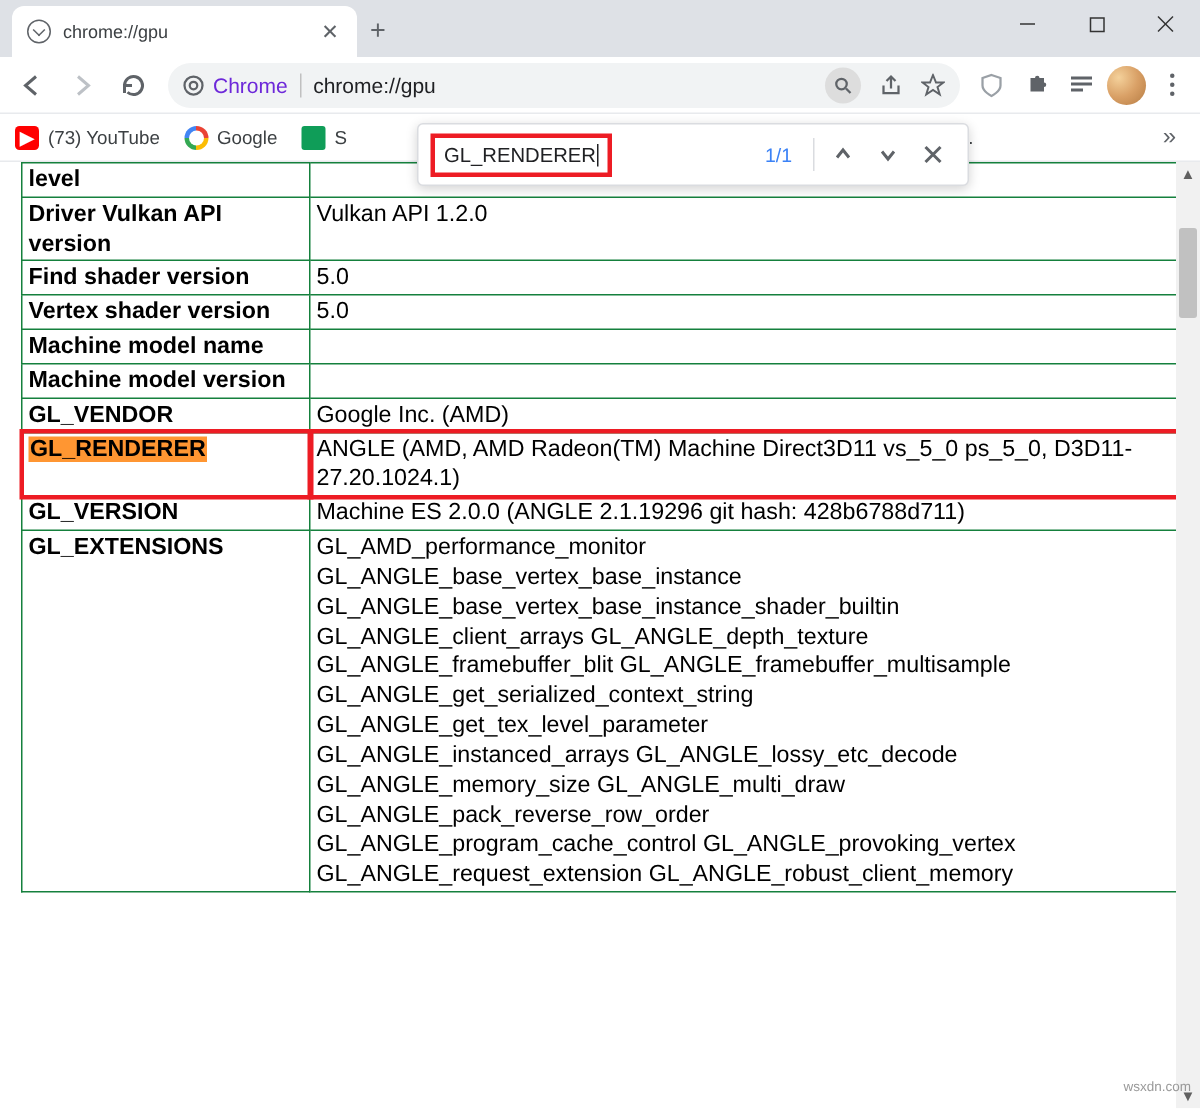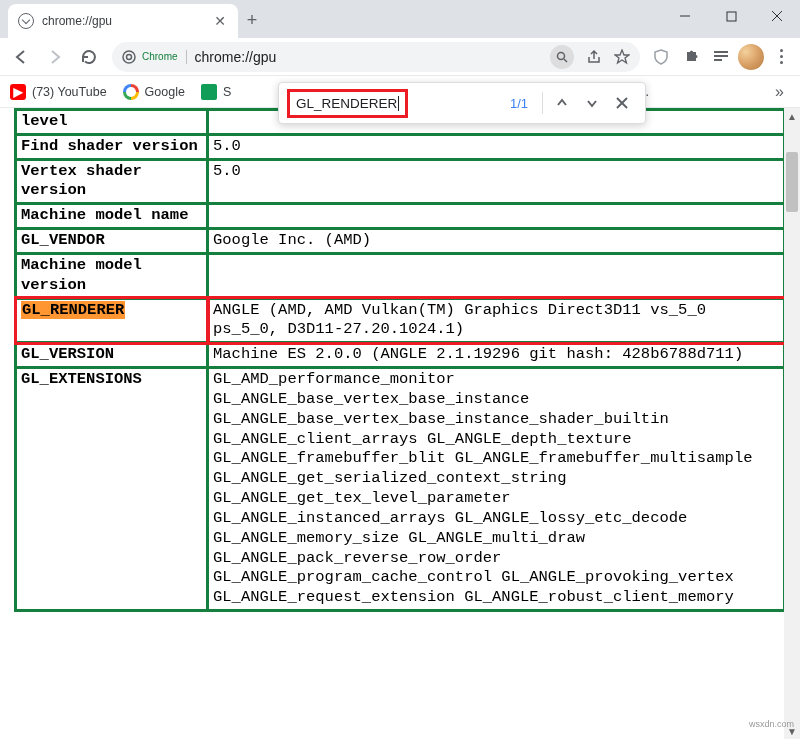--- a/index.html
+++ b/index.html
@@ -15,21 +15,21 @@
 .tab .close { width: 16px; height: 16px; display: flex; align-items: center; justify-content: center; color: #5f6368; font-size: 14px; cursor: pointer; }
 .newtab { width: 28px; height: 28px; margin-top: 6px; display: flex; align-items: center; justify-content: center; color: #5f6368; font-size: 18px; cursor: pointer; }
 .wincontrols { margin-left: auto; display: flex; }
 .wincontrols div { width: 46px; height: 32px; display: flex; align-items: center; justify-content: center; font-size: 14px; color: #333; cursor: pointer; }
 
 
 .addrbar { display: flex; align-items: center; height: 38px; background: #fff; border-bottom: 1px solid #e8eaed; padding: 0 6px; gap: 4px; }
 .navbtn { width: 30px; height: 30px; display: flex; align-items: center; justify-content: center; cursor: pointer; color: #5f6368; border-radius: 50%; }
 .navbtn.disabled { color: #bdc1c6; }
 .urlbox { flex: 1; height: 30px; background: #f1f3f4; border-radius: 15px; display: flex; align-items: center; padding: 0 10px; margin: 0 4px; gap: 8px; }
-.urlbox .chrome-label { color: #15803d; font-size: 10px; padding-right: 8px; border-right: 1px solid #c0c0c0; display:flex; align-items:center; gap:6px; }
+.urlbox .chrome-label { color: #6d28d9; font-size: 14px; padding-right: 8px; border-right: 1px solid #c0c0c0; display:flex; align-items:center; gap:6px; }
 .urlbox .url { color: #202124; font-size: 14px; }
 .urlbox .right { margin-left: auto; display: flex; align-items: center; gap: 12px; }
 .urlbox .circbtn { width: 24px; height: 24px; border-radius: 50%; background: #ddd; display: flex; align-items: center; justify-content: center; font-size: 12px; }
 .addr-icon { width: 26px; height: 26px; display: flex; align-items: center; justify-content: center; border-radius: 50%; cursor: pointer; }
 .avatar { width: 26px; height: 26px; border-radius: 50%; background: radial-gradient(circle at 30% 30%, #f4d19b, #d9a066 50%, #b57b42); }
 .menu3 { display:flex; flex-direction:column; gap:3px; align-items:center; justify-content:center;}
 .menu3 span{width:3px;height:3px;background:#5f6368;border-radius:50%;}
 
 
 .bmbar { display: flex; align-items: center; height: 32px; background: #fff; border-bottom: 1px solid #e8eaed; padding: 0 10px; gap: 16px; }
@@ -46,21 +46,21 @@
 .findbar .inputwrap { border: 3px solid #ed1c24; padding: 4px 6px; margin-right: 4px; }
 .findbar .inputwrap .val { font-size: 13.5px; color: #202124; border-right: 1px solid #202124; padding-right: 1px; }
 .findbar .count { margin-left: auto; color: #3b82f6; font-size: 13px; padding: 0 10px; }
 .findbar .sep { width: 1px; height: 22px; background: #dadce0; margin: 0 4px; }
 .findbar .fbtn { width: 30px; height: 30px; display: flex; align-items: center; justify-content: center; color: #5f6368; cursor: pointer; font-size: 16px; }
 
 
 .content { flex: 1; overflow: hidden; background: #fff; padding: 0 14px 0 14px; position: relative; }
 .watermark { position: absolute; right: 6px; bottom: 10px; font-size: 9px; color: #999; }
 table { border-collapse: collapse; width: 100%; table-layout: fixed; }
-td { border: 3px solid #15803d; font-size: 15.5px; padding: 1px 4px; vertical-align: top; line-height: 1.28; font-family: Liberation Mono, monospace; }
+td { border: 1px solid #15803d; font-size: 15.5px; padding: 1px 4px; vertical-align: top; line-height: 1.28; font-family: Liberation Sans, sans-serif; }
 td.key { font-weight: bold; width: 192px; }
 td.val { }
 .hl { background: #ff9632; color: #000; padding: 0 1px; }
 .redbox td { outline: 3px solid #ed1c24; outline-offset: -1px; }
 .scrollbar { position: absolute; right: 0; top: 0; bottom: 0; width: 16px; background: #f1f1f1; }
 .thumb { position: absolute; left: 2px; right: 2px; top: 44px; height: 60px; background: #c1c1c1; border-radius: 2px; }
 .sarrow { position: absolute; left: 0; right: 0; height: 16px; display: flex; align-items: center; justify-content: center; font-size: 10px; color: #606060; }
 
 svg { display: block; }
 </style>
@@ -210,42 +210,46 @@
   </div>
 
   <div class="content">
     <table>
       <tbody id="tbody">
           <tr>
             <td class="key">level</td>
             <td class="val"></td>
           </tr>
           <tr>
+            <td class="key">Driver Vulkan API version</td>
+            <td class="val">Vulkan API 1.2.0</td>
+          </tr>
+          <tr>
             <td class="key">Find shader version</td>
             <td class="val">5.0</td>
           </tr>
           <tr>
             <td class="key">Vertex shader version</td>
             <td class="val">5.0</td>
           </tr>
           <tr>
             <td class="key">Machine model name</td>
             <td class="val"></td>
           </tr>
           <tr>
+            <td class="key">Machine model version</td>
+            <td class="val"></td>
+          </tr>
+          <tr>
             <td class="key">GL_VENDOR</td>
             <td class="val">Google Inc. (AMD)</td>
           </tr>
-          <tr>
-            <td class="key">Machine model version</td>
-            <td class="val"></td>
-          </tr>
           <tr class="redbox">
             <td class="key"><span class="hl">GL_RENDERER</span></td>
-            <td class="val">ANGLE (AMD, AMD Vulkan(TM) Graphics Direct3D11 vs_5_0 ps_5_0, D3D11-27.20.1024.1)</td>
+            <td class="val">ANGLE (AMD, AMD Radeon(TM) Machine Direct3D11 vs_5_0 ps_5_0, D3D11-27.20.1024.1)</td>
           </tr>
           <tr>
             <td class="key">GL_VERSION</td>
             <td class="val">Machine ES 2.0.0 (ANGLE 2.1.19296 git hash: 428b6788d711)</td>
           </tr>
           <tr>
             <td class="key">GL_EXTENSIONS</td>
             <td class="val">GL_AMD_performance_monitor<br>GL_ANGLE_base_vertex_base_instance<br>GL_ANGLE_base_vertex_base_instance_shader_builtin<br>GL_ANGLE_client_arrays GL_ANGLE_depth_texture<br>GL_ANGLE_framebuffer_blit GL_ANGLE_framebuffer_multisample<br>GL_ANGLE_get_serialized_context_string<br>GL_ANGLE_get_tex_level_parameter<br>GL_ANGLE_instanced_arrays GL_ANGLE_lossy_etc_decode<br>GL_ANGLE_memory_size GL_ANGLE_multi_draw<br>GL_ANGLE_pack_reverse_row_order<br>GL_ANGLE_program_cache_control GL_ANGLE_provoking_vertex<br>GL_ANGLE_request_extension GL_ANGLE_robust_client_memory</td>
           </tr>
         </tbody>

